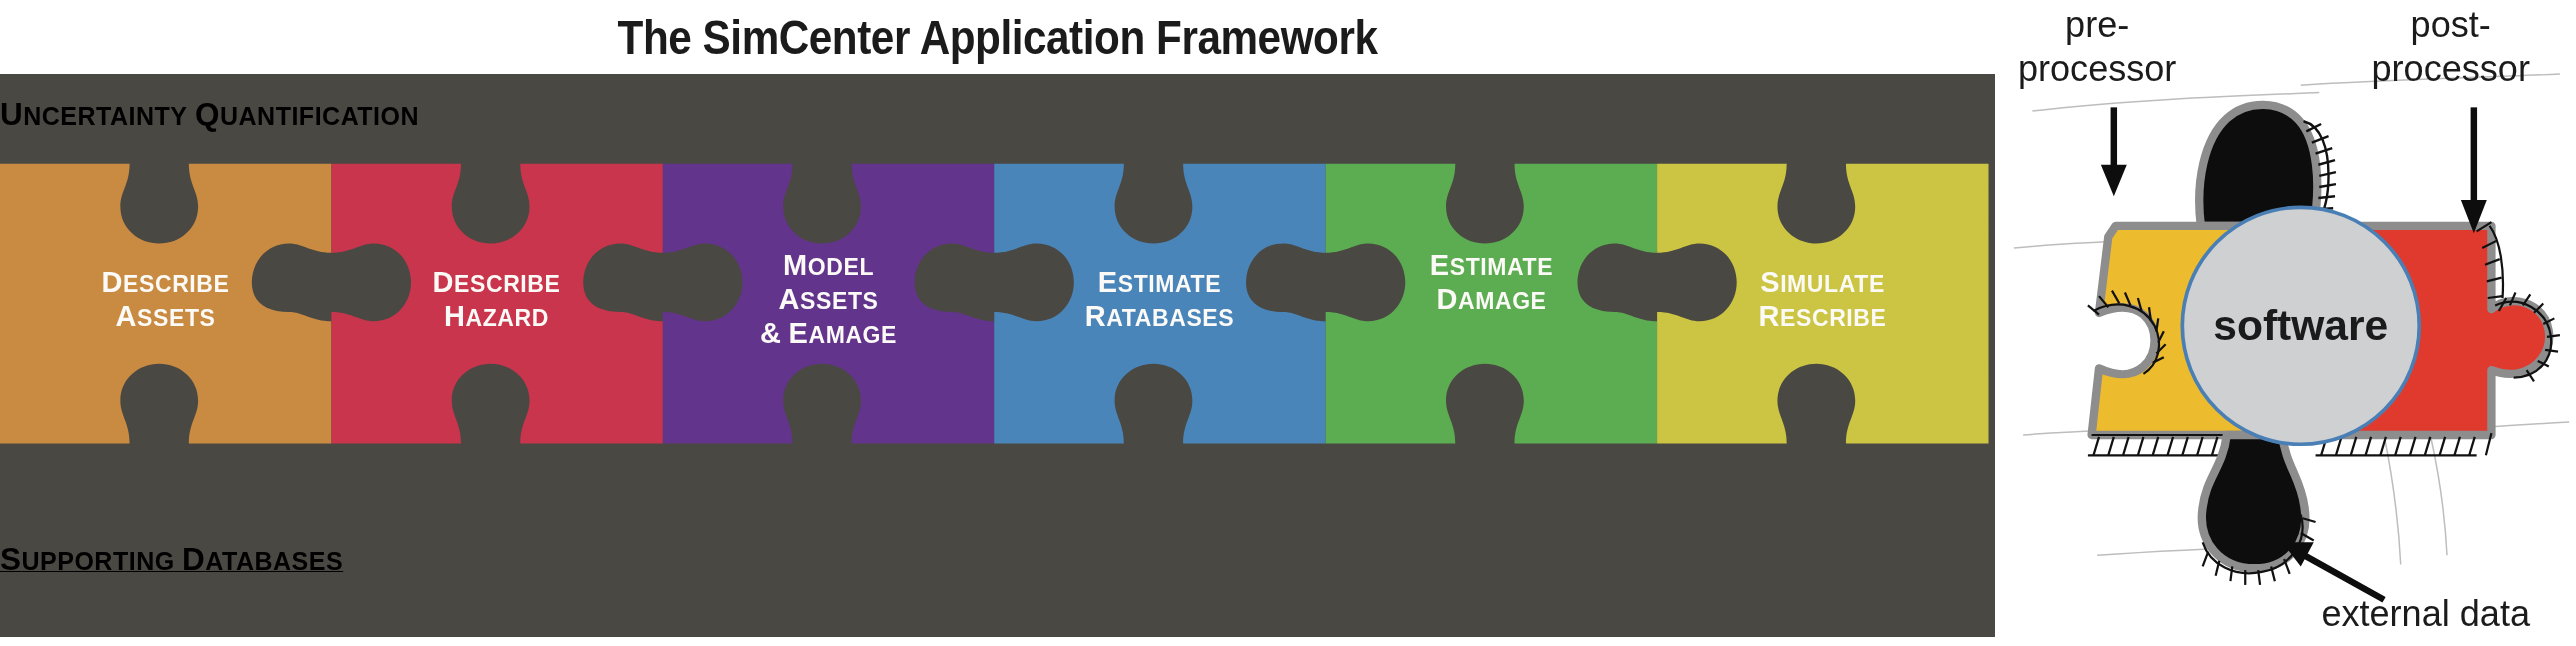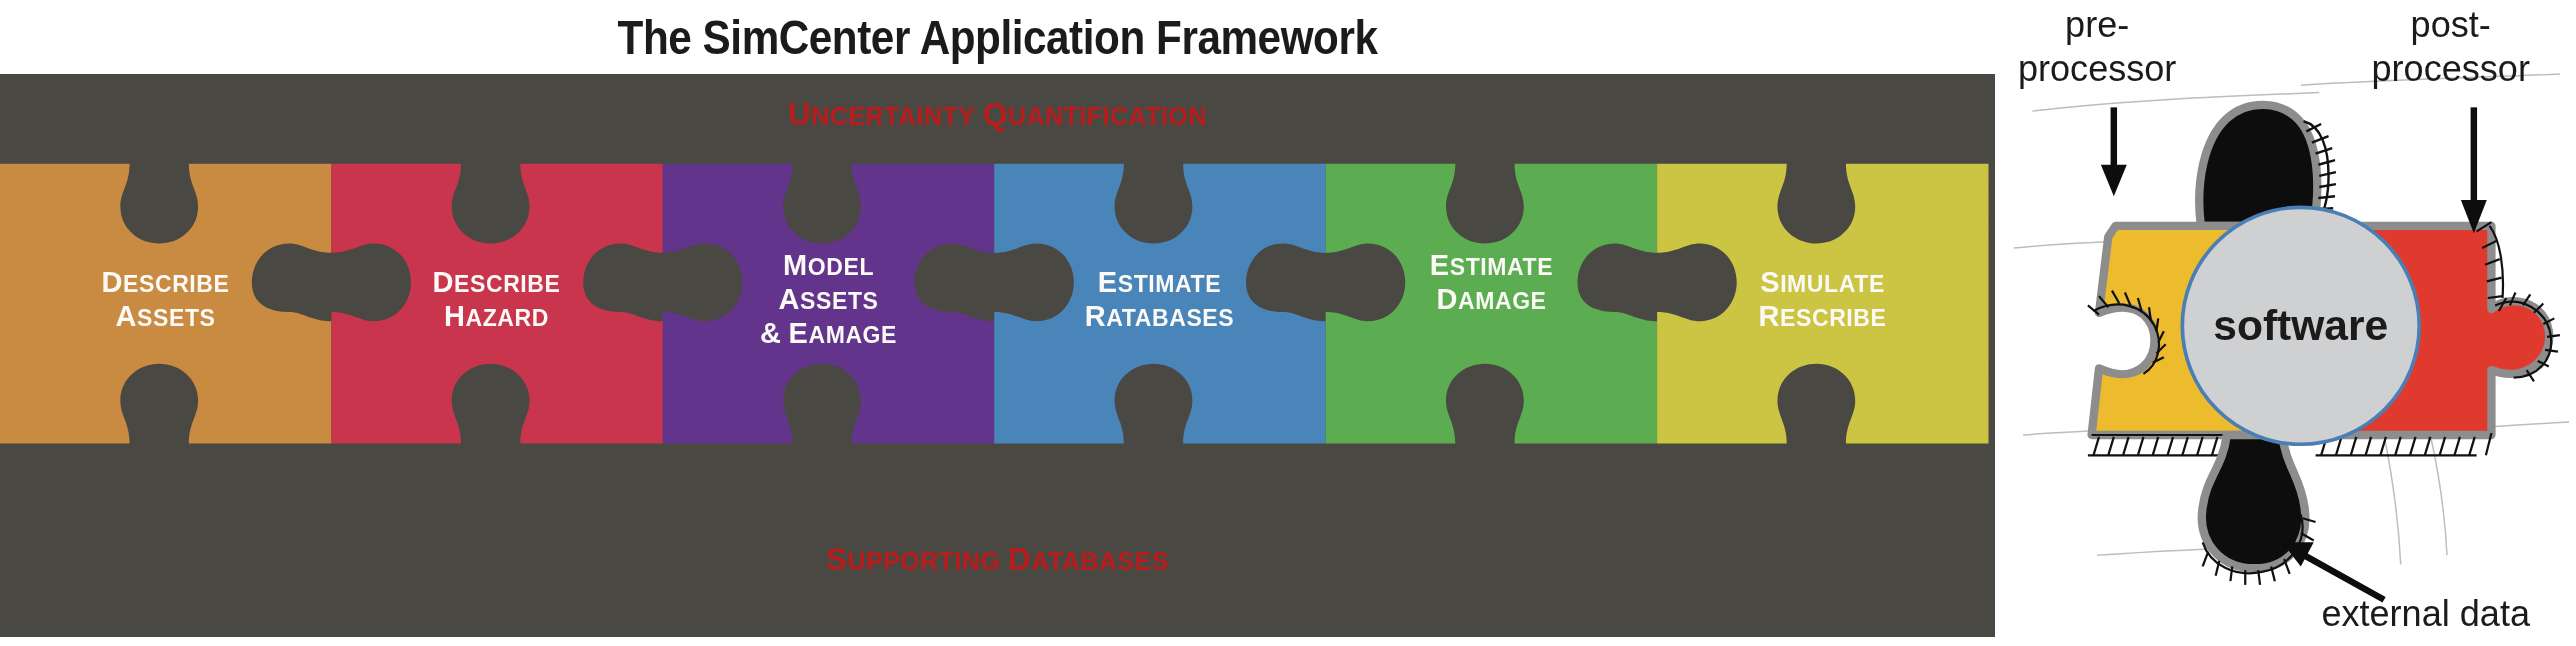--- a/index.html
+++ b/index.html
@@ -13,26 +13,26 @@
     letter-spacing:-0.5px; transform:scaleX(0.88); transform-origin:center center;
     white-space:nowrap;
   }
 
   #framework-panel{
     position:absolute; left:0; top:74px; width:1995px; height:563px;
   }
   #framework-svg{display:block;width:1995px;height:563px;}
 
   .bandlabel{
-    position:absolute; left:0; width:1995px; text-align:center;
-    color:#b91c1c; font-family:"Liberation Sans",sans-serif; font-weight:bold;
+    position:absolute; left:0; width:1995px; 
+    color:#000000; font-family:"Liberation Sans",sans-serif; font-weight:bold;
     white-space:nowrap; pointer-events:none;
   }
   #uq-label{top:22px;}
-  #db-label{top:467px;}
+  #db-label{top:467px;text-decoration:underline;}
   .sc1{font-size:31.5px;letter-spacing:0.5px;}
   .sc2{font-size:25px;letter-spacing:0.5px;}
 
   .piece-label{
     position:absolute; text-align:center; color:#fbfaf6;
     font-family:"Liberation Sans",sans-serif; font-weight:bold;
     line-height:1.18; pointer-events:none; white-space:nowrap;
   }
   .piece-label .ln{display:block;}
   .pc-big{font-size:29px;letter-spacing:0.6px;}

